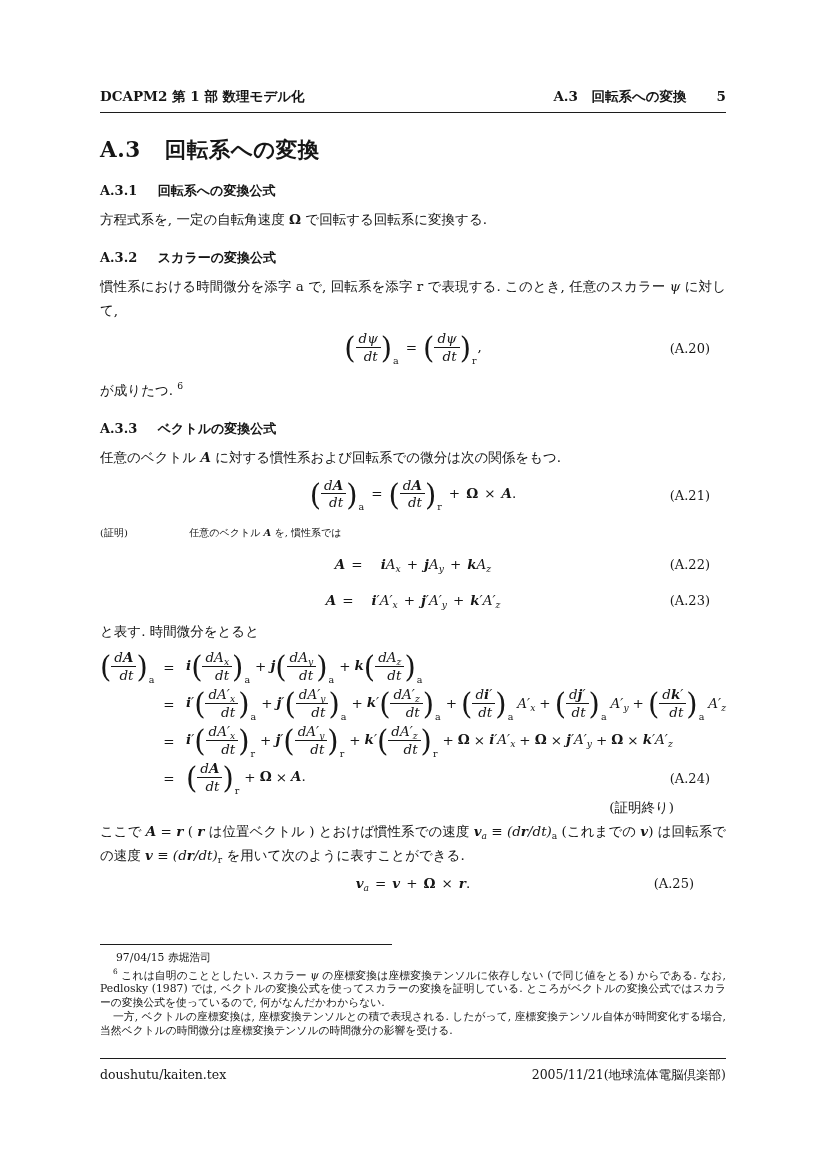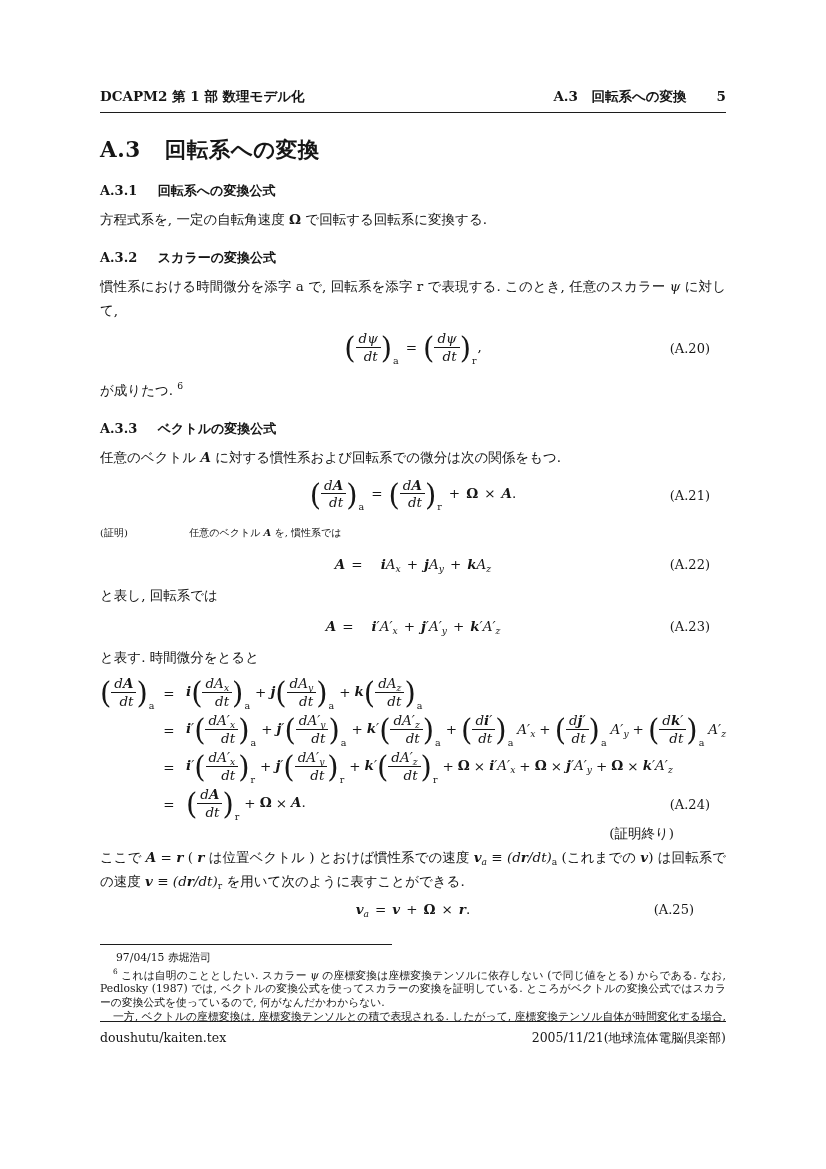--- a/index.html
+++ b/index.html
@@ -63,21 +63,21 @@
   .proofend{margin:2px 52px 0 0;text-align:right;font-size:13.5px;}
 
   
   .fnblock{position:absolute;left:100px;right:100px;top:944px;background:#fff;
            font-size:10.8px;line-height:13.8px;}
   .fnrule{width:292px;border-top:1.2px solid #1c1c1c;margin-bottom:6px;}
   .fndate{padding-left:16px;}
   .fnpara{text-indent:13px;margin:0;text-align:justify;}
 
   
-  .pagefoot{position:absolute;left:100px;right:100px;top:1021px;background:#fff;
+  .pagefoot{position:absolute;left:100px;right:100px;top:1058px;background:#fff;
             border-top:1.2px solid #1c1c1c;padding-top:8px;display:flex;
             justify-content:space-between;font-size:12.5px;}
 </style>
 </head>
 <body>
 
 <div class="page">
   <div class="content">
 
     <div class="pagehead">
@@ -129,21 +129,20 @@
     <p class="proofline">
       <span class="prooflabel">(証明)</span>
       <span>任意のベクトル <b class="m">A</b> を, 慣性系では</span>
     </p>
 
     <div class="eqline low">
       <span class="mathline"><b>A</b><span class="op gap">=</span><b>i</b>A<sub>x</sub><span class="op">+</span><b>j</b>A<sub>y</sub><span class="op">+</span><b>k</b>A<sub>z</sub></span>
       <span class="eqnum">(A.22)</span>
     </div>
 
-    <p class="body tight">と表し, 回転系では</p>
 
     <div class="eqline low">
       <span class="mathline"><b>A</b><span class="op gap">=</span><b>i</b>′A′<sub>x</sub><span class="op">+</span><b>j</b>′A′<sub>y</sub><span class="op">+</span><b>k</b>′A′<sub>z</sub></span>
       <span class="eqnum">(A.23)</span>
     </div>
 
     <p class="body tight">と表す. 時間微分をとると</p>
 
     <div class="eqarray mathline">
       <div class="eqrow">

